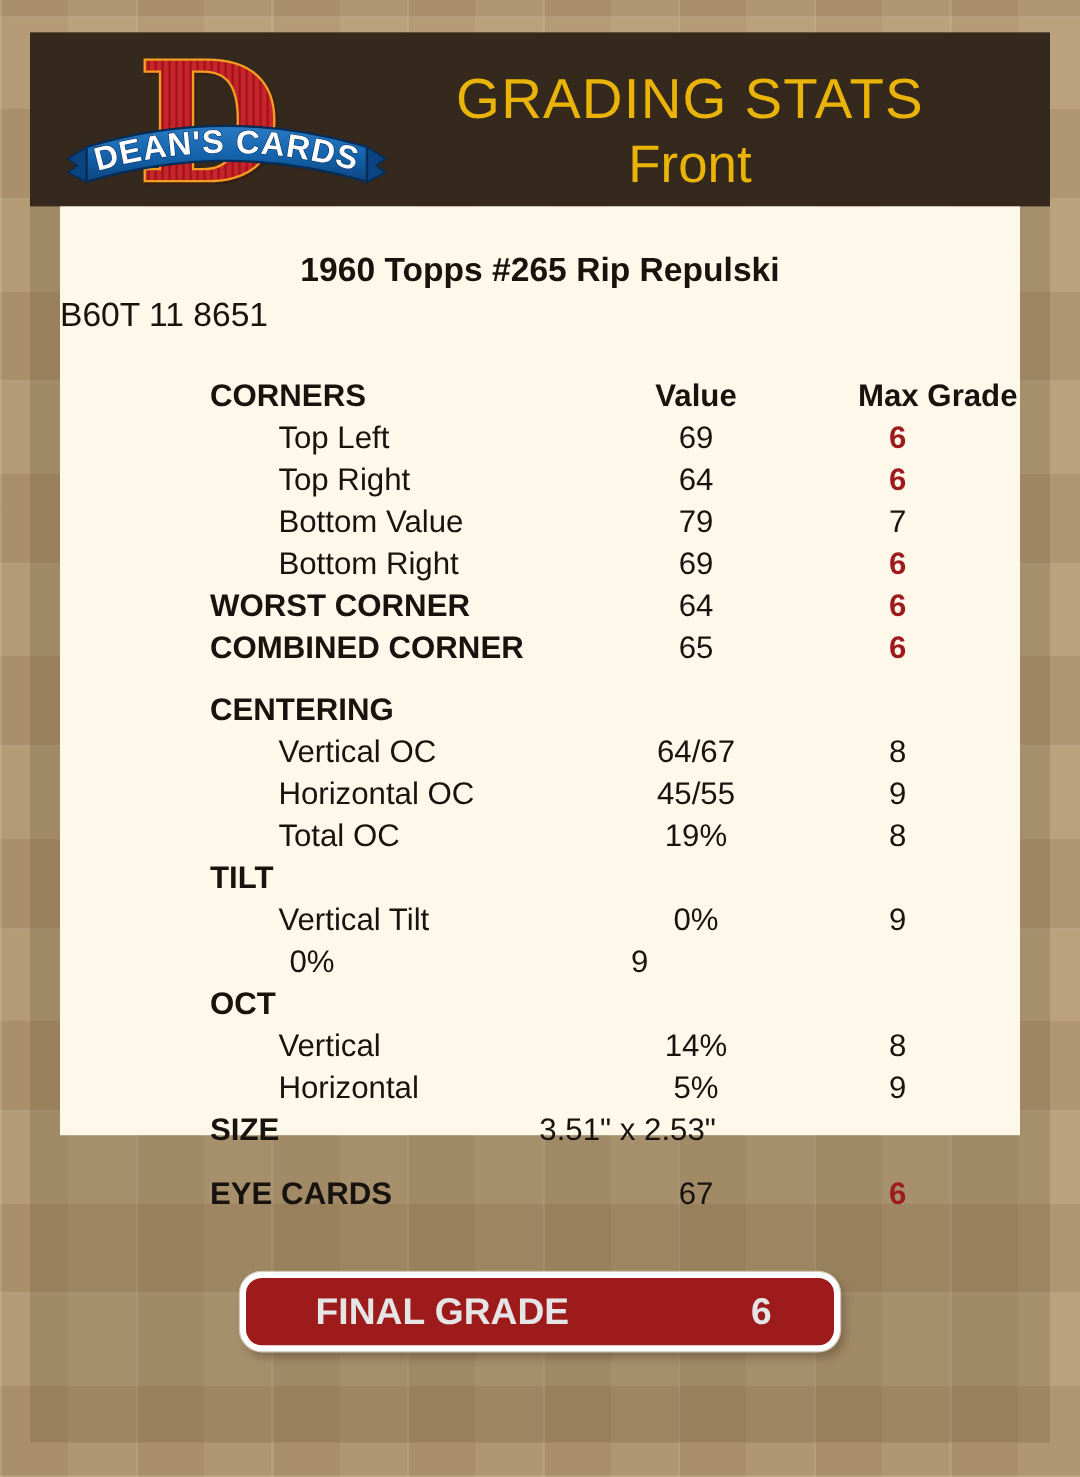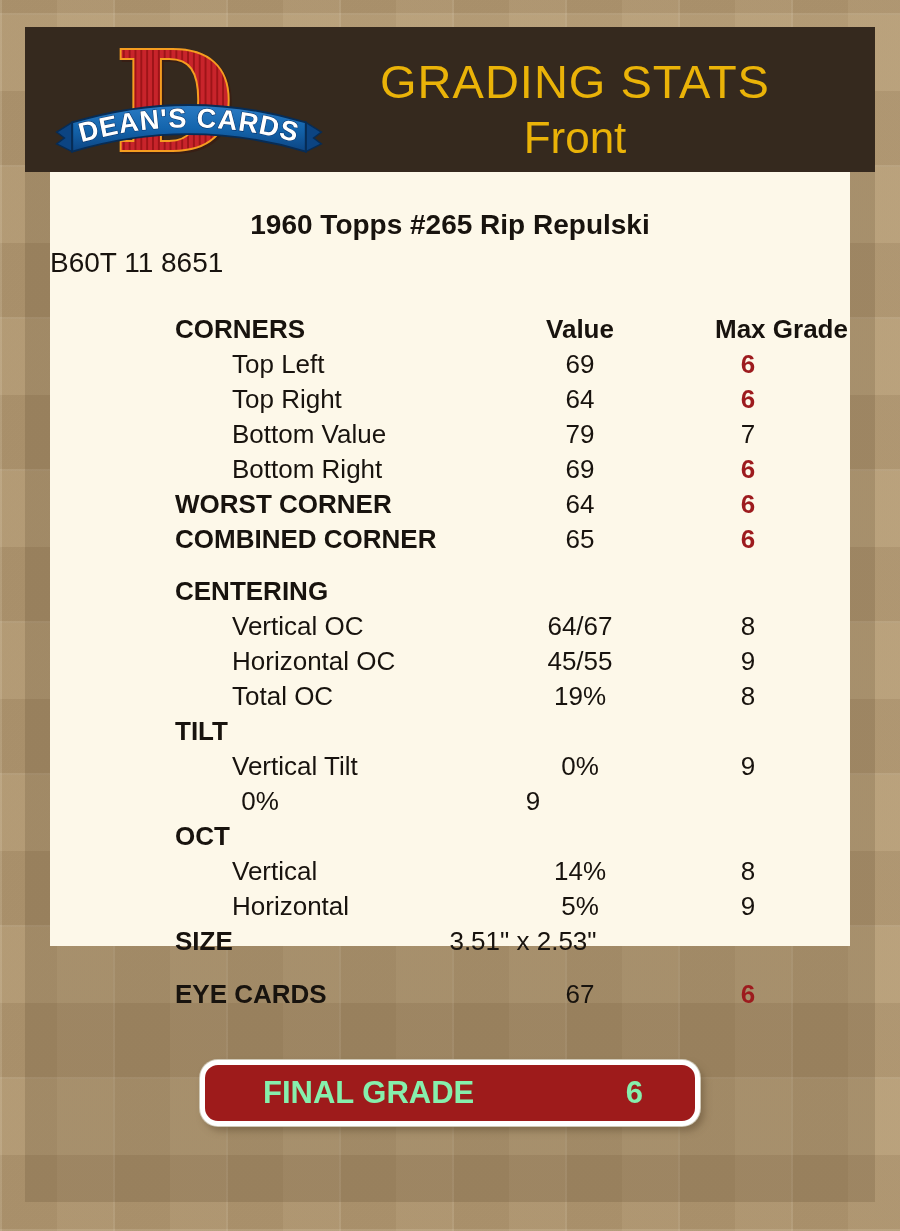--- a/index.html
+++ b/index.html
@@ -51,21 +51,21 @@
   .red { color:#9d1b1e; font-weight:bold; }
   .spacer { height:17px; }
   .spacer.lg { height:18px; }
   .shiftl { transform:translateX(-57px); }
 
   .final-btn {
     width:500px; height:66px; margin:48px auto 0; box-sizing:border-box;
     background:#9e1b1b; border:5px solid #ffffff; border-radius:18px;
     box-shadow:0 0 0 1px #cfc8b6, 4px 5px 7px rgba(95,75,50,0.5);
     display:flex; align-items:center; justify-content:space-between;
-    padding:0 52px 0 58px; color:#86efac; font-weight:bold; font-size:31px;
+    padding:0 52px 0 58px; color:#e5e5e5; font-weight:bold; font-size:31px;
     cursor:pointer;
   }
 </style>
 </head>
 <body>
 
 <div class="frame">
 
   <div class="header">
     <svg class="logo" viewBox="0 0 280 150">

